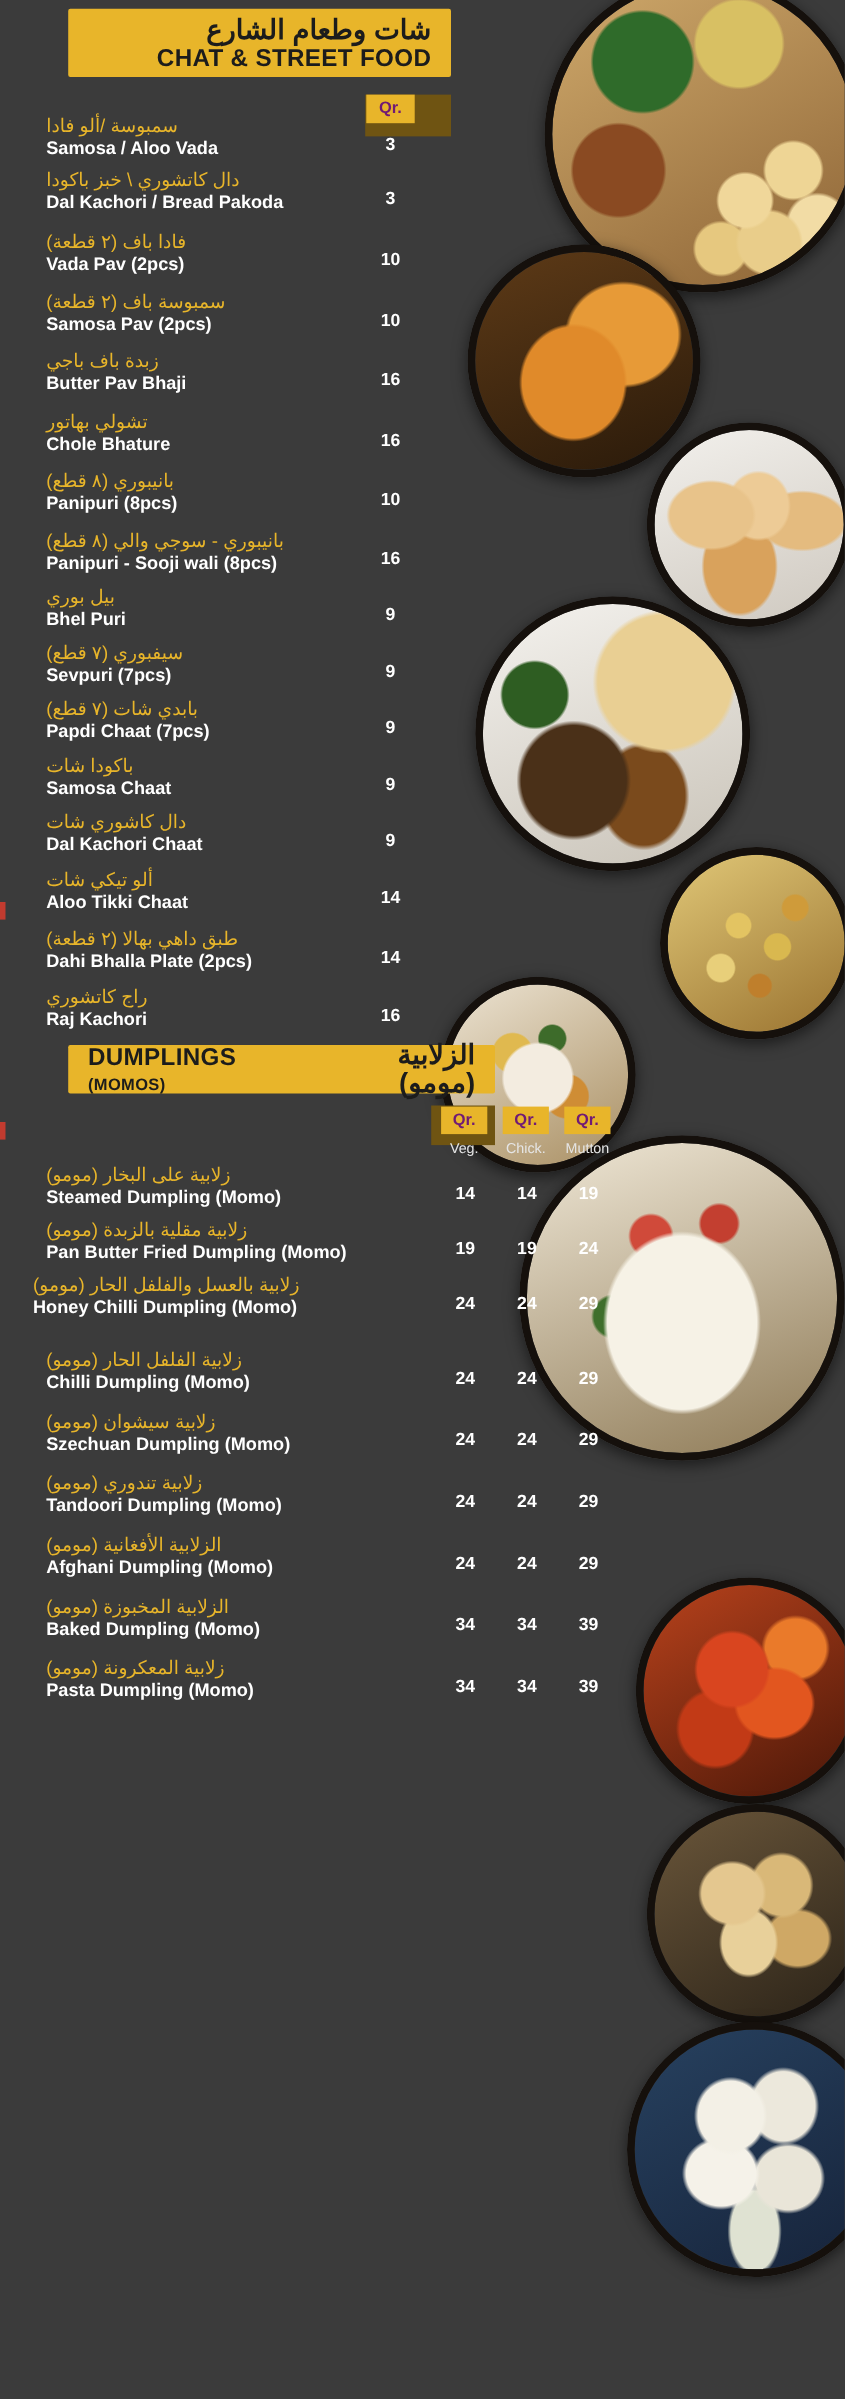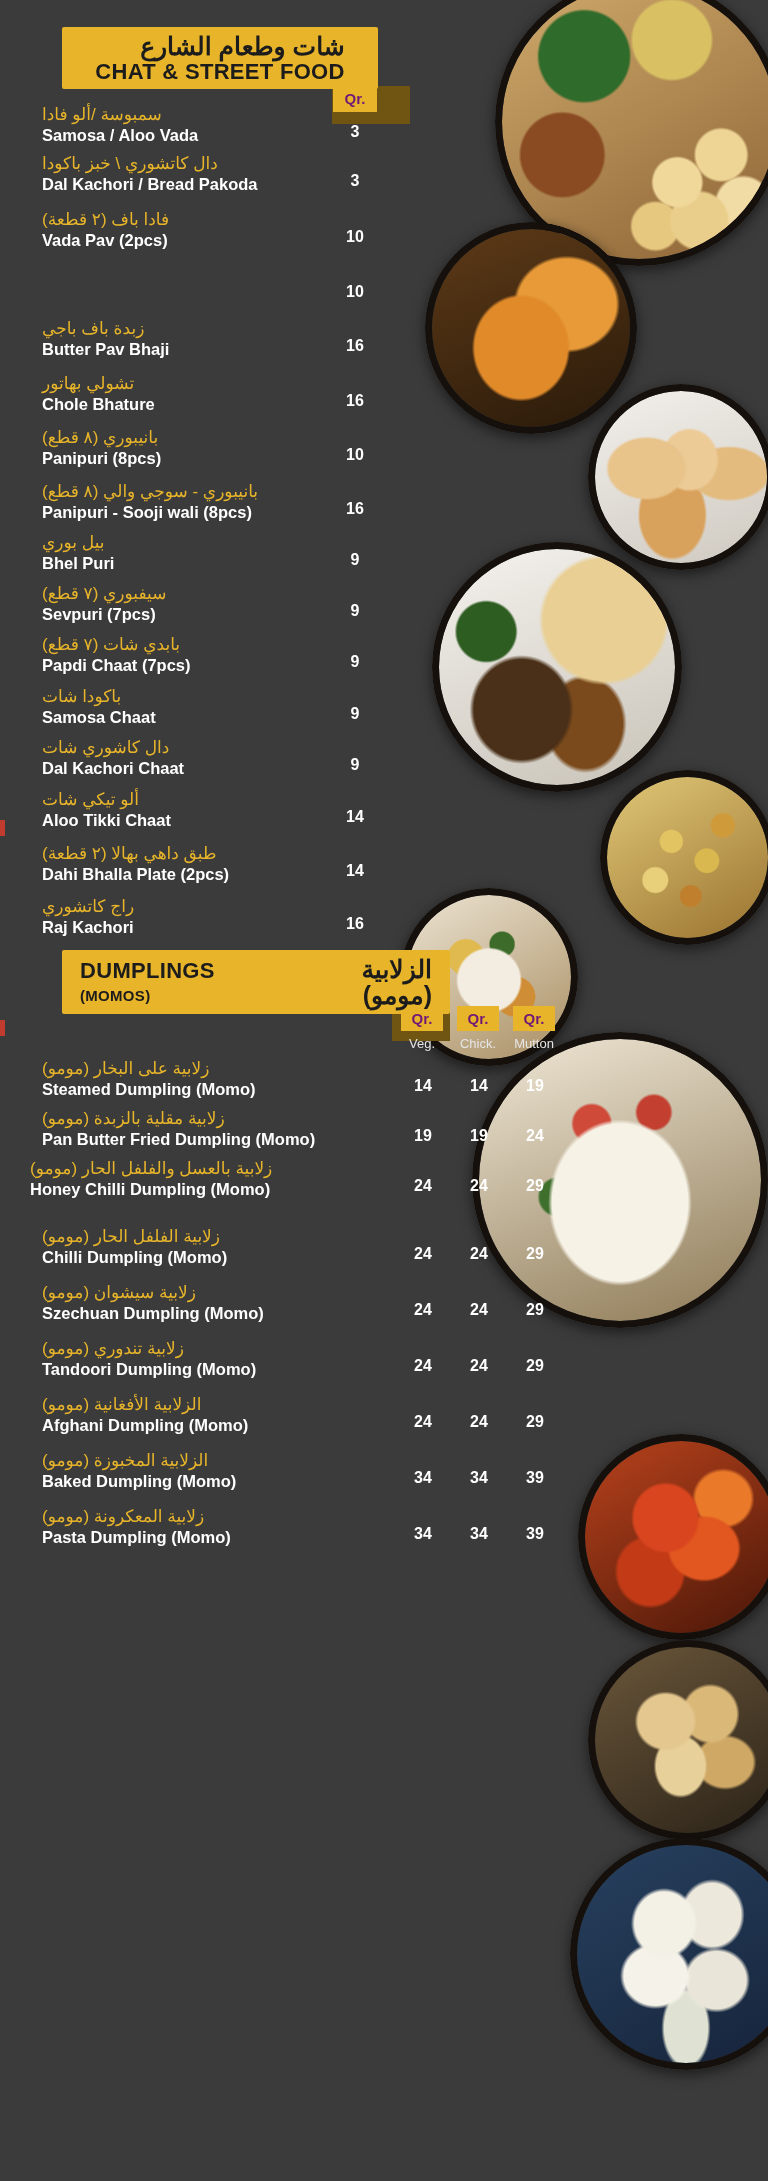--- a/index.html
+++ b/index.html
@@ -295,21 +295,21 @@
     <div class="inner">
         <div class="ph ph-steamedmomo"></div>
       </div>
     <div class="rim"></div>
   </div>
 
   <div class="edge-dot" style="top:820px;"></div>
   <div class="edge-dot" style="top:1020px;"></div>
 
   <div class="banner-tail" style="left:332px; top:86px; width:78px; height:38px;"></div>
-  <div class="banner" style="left:62px; top:27px; width:316px;justify-content:center;">
+  <div class="banner" style="left:62px; top:8px; width:348px;">
     <div class="titles">
       <div class="ar">شات وطعام الشارع</div>
       <div class="en">CHAT &amp; STREET FOOD</div>
     </div>
   </div>
   <div class="qr-tab" style="left:333px; top:86px; width:44px; height:26px;">
     <span>Qr.</span>
   </div>
 
   <div class="row" style="left:42px; top:104px;">
@@ -323,20 +323,24 @@
     <div class="en">Dal Kachori / Bread Pakoda</div>
   </div>
   <div class="price" style="left:333px; top:172px;">3</div>
 
   <div class="row" style="left:42px; top:209px;">
     <div class="ar">فادا باف (٢ قطعة)</div>
     <div class="en">Vada Pav (2pcs)</div>
   </div>
   <div class="price" style="left:333px; top:228px;">10</div>
 
+  <div class="row" style="left:42px; top:264px;">
+    <div class="ar">سمبوسة باف (٢ قطعة)</div>
+    <div class="en">Samosa Pav (2pcs)</div>
+  </div>
   <div class="price" style="left:333px; top:283px;">10</div>
 
   <div class="row" style="left:42px; top:318px;">
     <div class="ar">زبدة باف باجي</div>
     <div class="en">Butter Pav Bhaji</div>
   </div>
   <div class="price" style="left:333px; top:337px;">16</div>
 
   <div class="row" style="left:42px; top:373px;">
     <div class="ar">تشولي بهاتور</div>
@@ -398,21 +402,21 @@
   </div>
   <div class="price" style="left:333px; top:862px;">14</div>
 
   <div class="row" style="left:42px; top:896px;">
     <div class="ar">راج كاتشوري</div>
     <div class="en">Raj Kachori</div>
   </div>
   <div class="price" style="left:333px; top:915px;">16</div>
 
   <div class="banner-tail" style="left:392px; top:1005px; width:58px; height:36px;"></div>
-  <div class="banner" style="left:62px; top:950px; width:388px; height:64px;">
+  <div class="banner" style="left:62px; top:950px; width:388px; height:44px;">
     <div class="titles" style="flex-direction:row; align-items:center; gap:12px;">
       <div class="en">
         <span>DUMPLINGS</span>
         <span class="small">(MOMOS)</span>
       </div>
       <div class="ar">الزلابية (مومو)</div>
     </div>
   </div>
 
   <div class="qr-tab" style="left:401px; top:1006px; width:42px; height:25px;">

